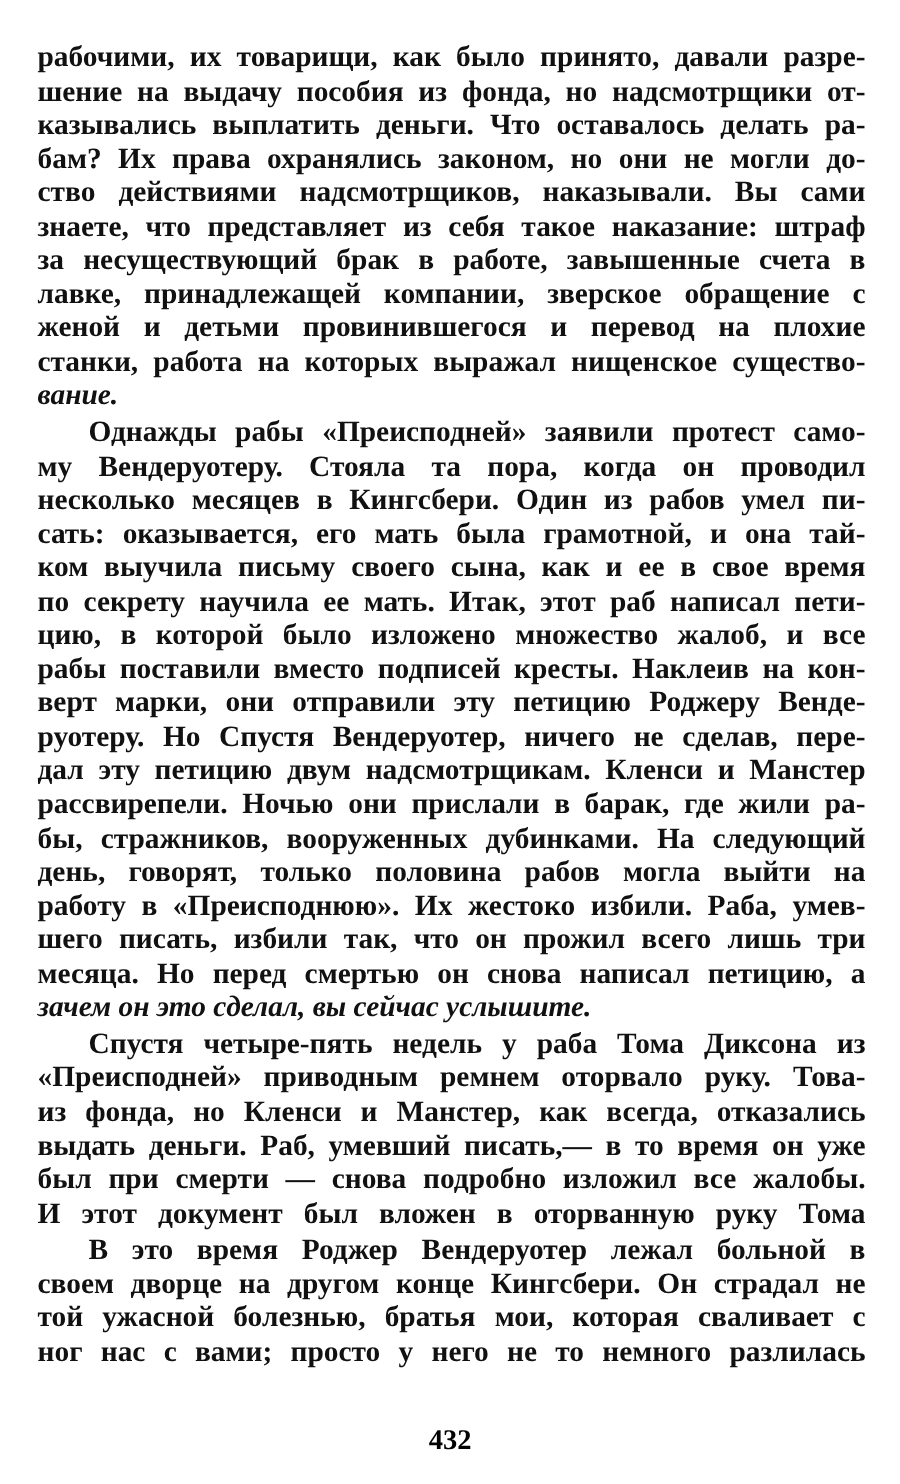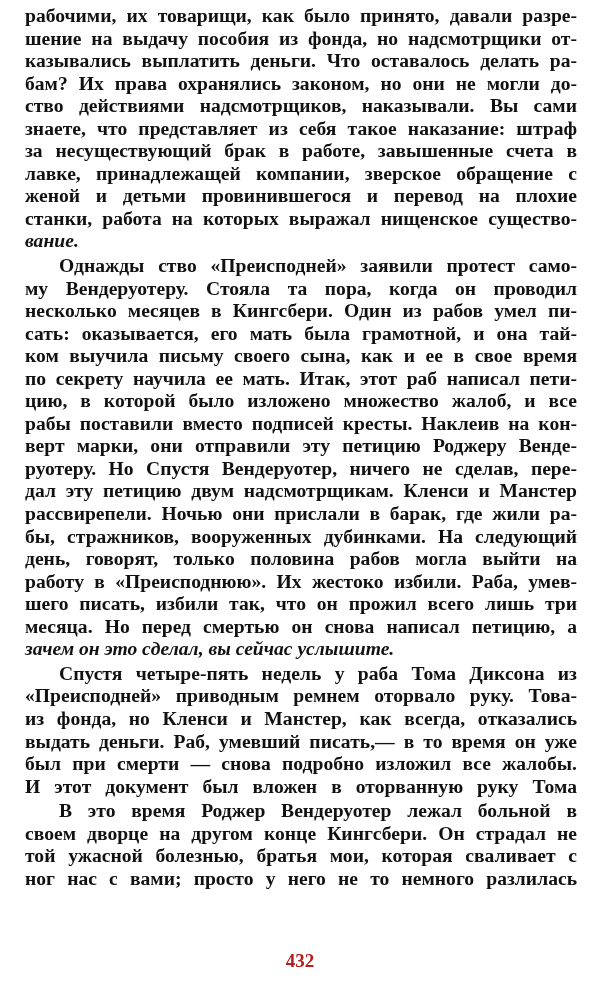--- a/index.html
+++ b/index.html
@@ -9,21 +9,21 @@
   }
   body {
     width: 600px;
     height: 989px;
     position: relative;
     overflow: hidden;
   }
   .page {
     position: absolute;
     left: 25px;
-    top: 5px;
+    top: 28px;
     width: 552px;
     font-family: "Liberation Serif", "DejaVu Serif", serif;
     font-size: 19.6px;
     line-height: 22.55px;
     color: #111111;
     font-weight: bold;
   }
   .line {
     display: block;
     white-space: nowrap;
@@ -44,21 +44,21 @@
   }
   .page-number {
     position: absolute;
     left: 0;
     width: 600px;
     top: 950px;
     text-align: center;
     font-family: "Liberation Serif", "DejaVu Serif", serif;
     font-size: 19px;
     font-weight: bold;
-    color: #b91c1c;
+    color: #000000;
   }
 </style>
 </head>
 <body>
 
 <div class="page">
 
   <div>
     <span class="line">рабочими, их товарищи, как было принято, давали разре-</span>
     <span class="line">шение на выдачу пособия из фонда, но надсмотрщики от-</span>
@@ -68,21 +68,21 @@
     <span class="line">знаете, что представляет из себя такое наказание: штраф</span>
     <span class="line">за несуществующий брак в работе, завышенные счета в</span>
     <span class="line">лавке, принадлежащей компании, зверское обращение с</span>
     <span class="line">женой и детьми провинившегося и перевод на плохие</span>
     <span class="line">станки, работа на которых выражал нищенское существо-</span>
     <span class="line last">вание.</span>
   </div>
   <div class="para-gap"></div>
 
   <div>
-    <span class="line indent">Однажды ство «Преисподней» заявили протест само-</span>
+    <span class="line indent">Однажды рабы «Преисподней» заявили протест само-</span>
     <span class="line">му Вендеруотеру. Стояла та пора, когда он проводил</span>
     <span class="line">несколько месяцев в Кингсбери. Один из рабов умел пи-</span>
     <span class="line">сать: оказывается, его мать была грамотной, и она тай-</span>
     <span class="line">ком выучила письму своего сына, как и ее в свое время</span>
     <span class="line">по секрету научила ее мать. Итак, этот раб написал пети-</span>
     <span class="line">цию, в которой было изложено множество жалоб, и все</span>
     <span class="line">рабы поставили вместо подписей кресты. Наклеив на кон-</span>
     <span class="line">верт марки, они отправили эту петицию Роджеру Венде-</span>
     <span class="line">руотеру. Но Спустя Вендеруотер, ничего не сделав, пере-</span>
     <span class="line">дал эту петицию двум надсмотрщикам. Кленси и Манстер</span>

